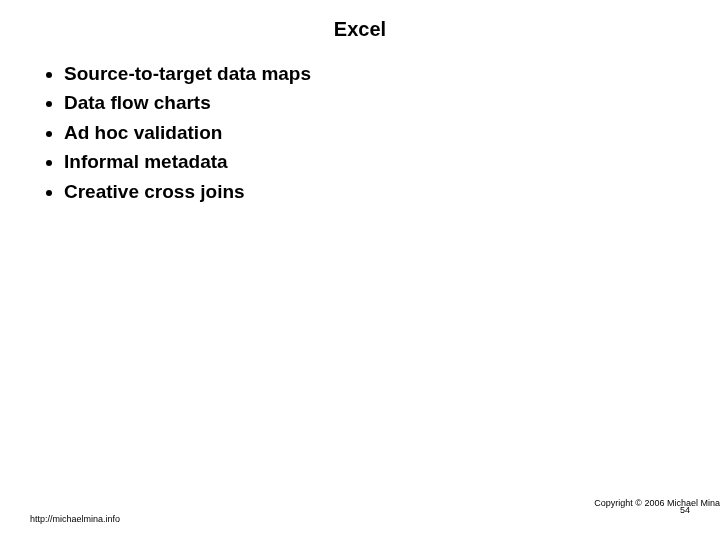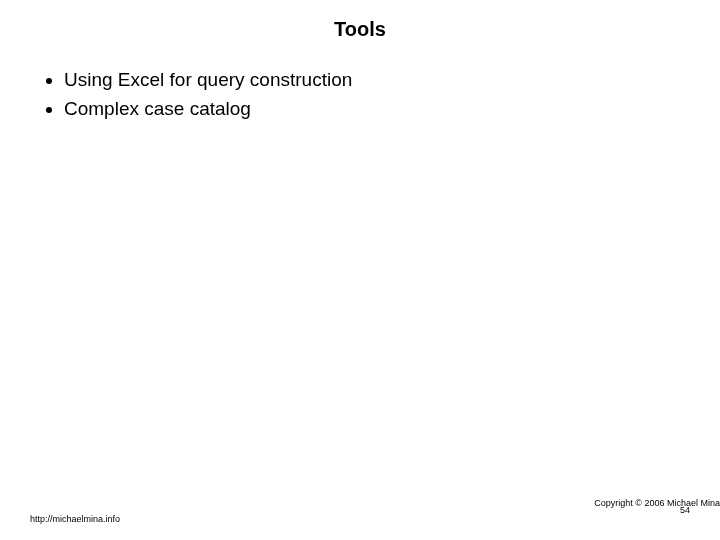--- a/index.html
+++ b/index.html
@@ -75,28 +75,31 @@
   }
   .footer .right {
     position: absolute;
     right: 30px;
     bottom: 9px;
   }
 </style>
 </head>
 <body>
 
-<div class="title">Tools</div>
+<div class="title">Excel</div>
 
 <div class="content">
+  <ul class="main">
+    <li>Source-to-target data maps</li>
+    <li>Data flow charts</li>
+    <li>Ad hoc validation</li>
+    <li>Informal metadata</li>
+    <li>Creative cross joins</li>
+  </ul>
   <ul class="sub">
-  </ul>
-  <ul class="after">
-    <li>Using Excel for query construction</li>
-    <li>Complex case catalog</li>
   </ul>
 </div>
 
 <div class="footer">
   <div class="left">http://michaelmina.info</div>
   <div class="center">Copyright © 2006 Michael Mina</div>
   <div class="right">54</div>
 </div>
 
 </body></html>

